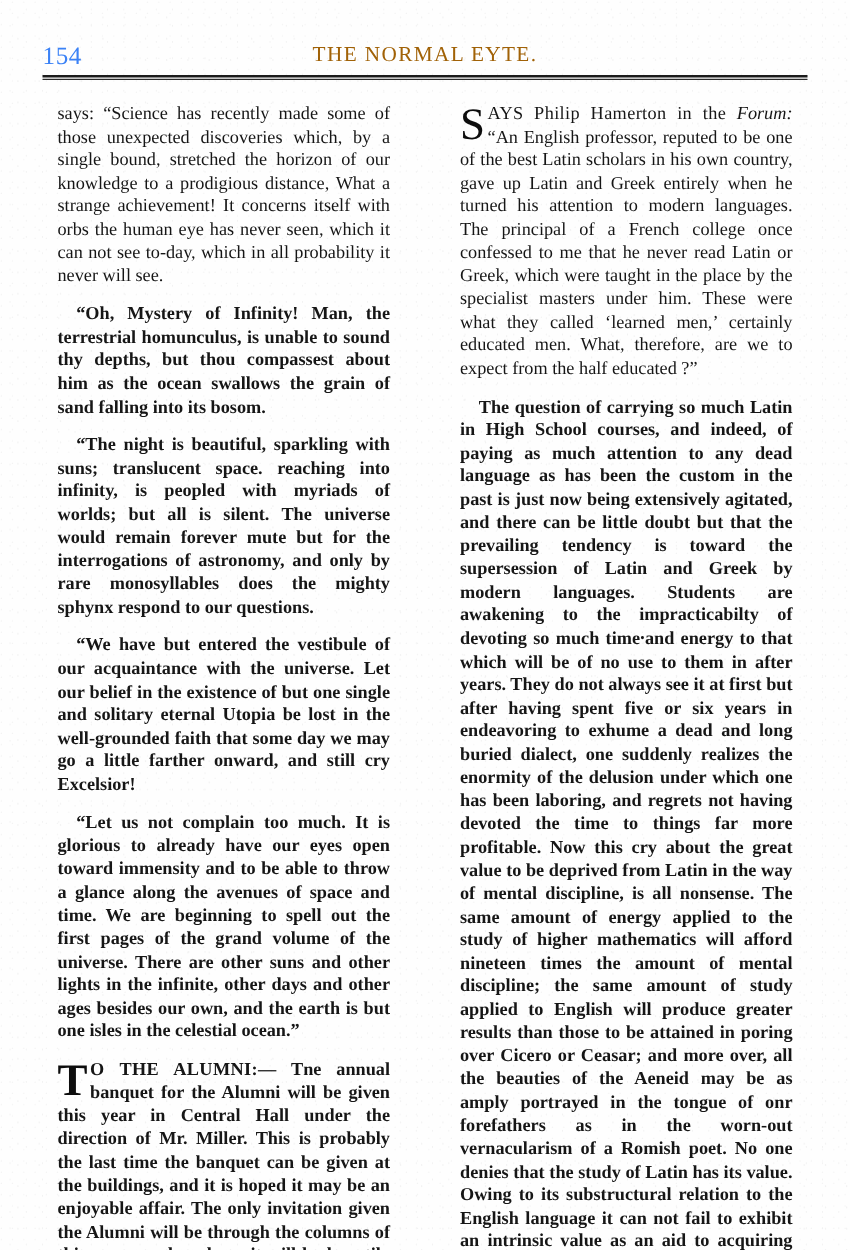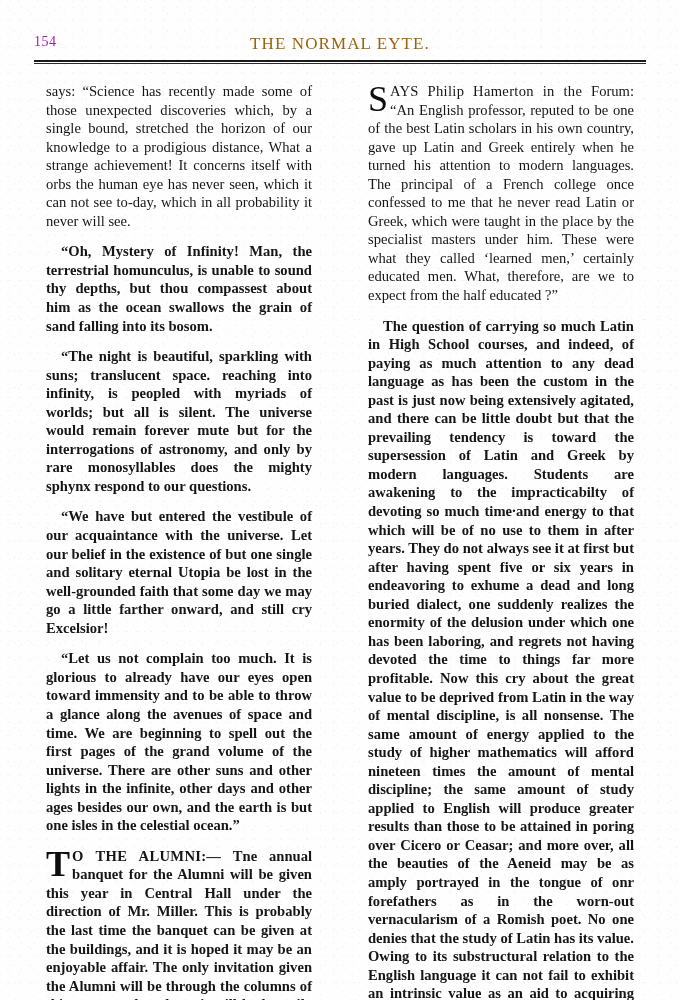--- a/index.html
+++ b/index.html
@@ -29,23 +29,23 @@
     position: absolute;
     left: 34px;
     top: 34px;
     width: 612px;
     height: 26px;
   }
   .folio {
     position: absolute;
     left: 0;
     top: 0;
-    font-size: 14px;
+    font-size: 20px;
     letter-spacing: 0.5px;
-    color: #a21caf;
+    color: #3b82f6;
   }
   .running-title {
     position: absolute;
     left: 0;
     top: 0;
     width: 612px;
     text-align: center;
     font-size: 17px;
     letter-spacing: 1.1px;
     color: #a16207;
@@ -117,20 +117,21 @@
     padding-top: 2px;
     margin-bottom: -4px;
     font-family: "Liberation Serif", "DejaVu Serif", serif;
     color: #0d0d0d;
   }
   .para.dropcap .leadin {
     letter-spacing: 0.3px;
   }
 
   .ital {
+    font-style: italic;
   }
 
   
   .grain {
     position: absolute;
     left: 0; top: 0;
     width: 680px; height: 1000px;
     pointer-events: none;
     opacity: 0.05;
     background:

